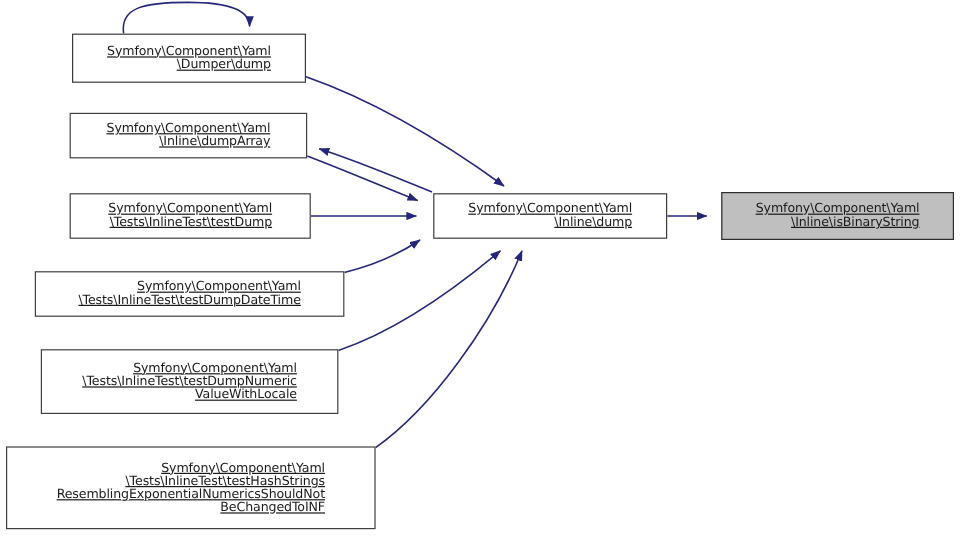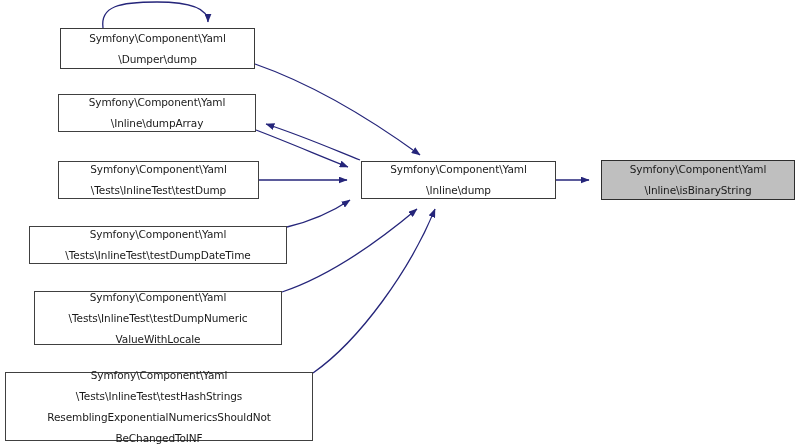--- a/index.html
+++ b/index.html
@@ -24,27 +24,28 @@
     pointer-events: none;
   }
   .node {
     position: absolute;
     box-sizing: border-box;
     border: 1px solid #404040;
     background: #ffffff;
     display: flex;
     align-items: center;
     justify-content: center;
-    text-align: center;
+    text-align: right;
     color: #1a1a1a;
     font-size: 10.5px;
-    line-height: 21px;
+    line-height: 11px;
     letter-spacing: -0.1px;
     white-space: pre-line;
     z-index: 2;
+    text-decoration: underline;
   }
   .node.highlight {
     background: #bfbfbf;
     border: 1px solid #2d2d2d;
   }
   .node.thick {
     border-width: 1.5px;
     border-color: #3a3a3a;
   }
 </style>

